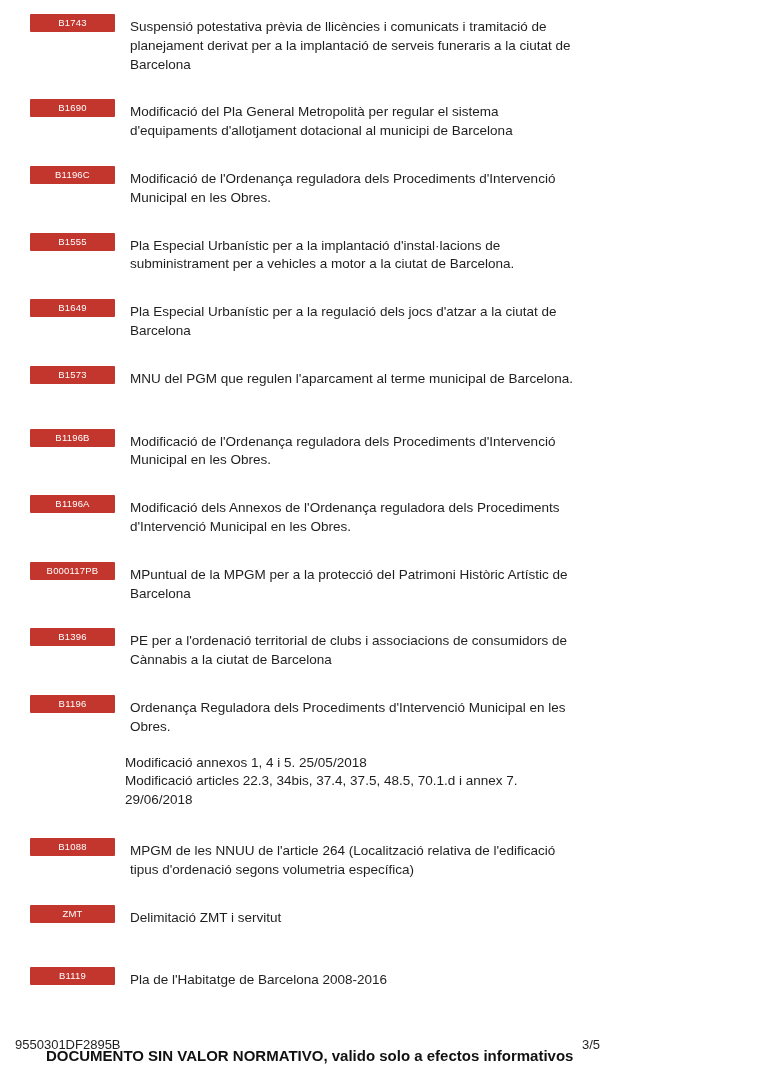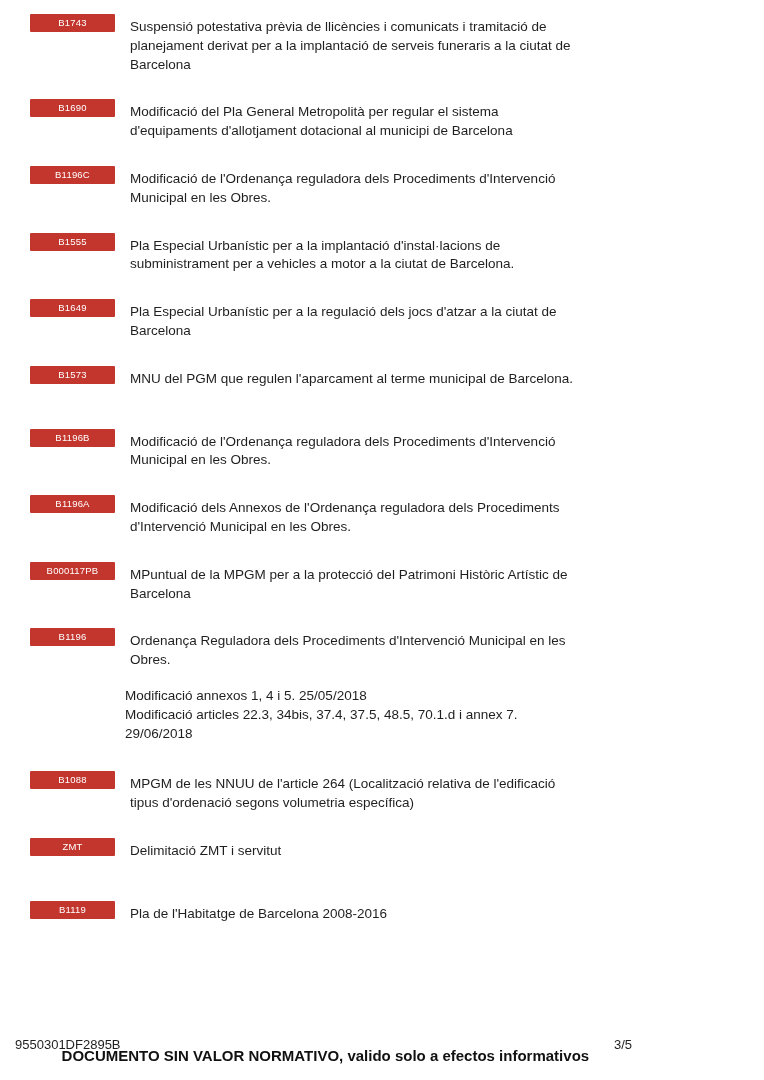--- a/index.html
+++ b/index.html
@@ -59,21 +59,20 @@
     font-size: 13.5px;
     line-height: 18.8px;
     white-space: pre-line;
   }
   .footer {
     position: absolute;
     top: 1035px;
     left: 0;
     width: 632px;
     height: 20px;
-    padding-left: 32px;
   }
   .footer-code {
     position: absolute;
     left: 15px;
     top: 2px;
     font-size: 13px;
   }
   .footer-disclaimer {
     position: absolute;
     left: 49%;
@@ -164,20 +163,28 @@
     </div>
       <div class="item">
       <span class="badge">B000117PB</span>
       <div class="text-col">
         <p class="item-text">MPuntual de la MPGM per a la protecció del Patrimoni Històric Artístic de
 Barcelona</p>
 
       </div>
     </div>
       <div class="item">
+      <span class="badge">B1396</span>
+      <div class="text-col">
+        <p class="item-text">PE per a l'ordenació territorial de clubs i associacions de consumidors de
+Cànnabis a la ciutat de Barcelona</p>
+
+      </div>
+    </div>
+      <div class="item">
       <span class="badge">B1196</span>
       <div class="text-col">
         <p class="item-text">Ordenança Reguladora dels Procediments d'Intervenció Municipal en les
 Obres.</p>
         <p class="item-note">Modificació annexos 1, 4 i 5. 25/05/2018
 Modificació articles 22.3, 34bis, 37.4, 37.5, 48.5, 70.1.d i annex 7.
 29/06/2018</p>
       </div>
     </div>
       <div class="item">

